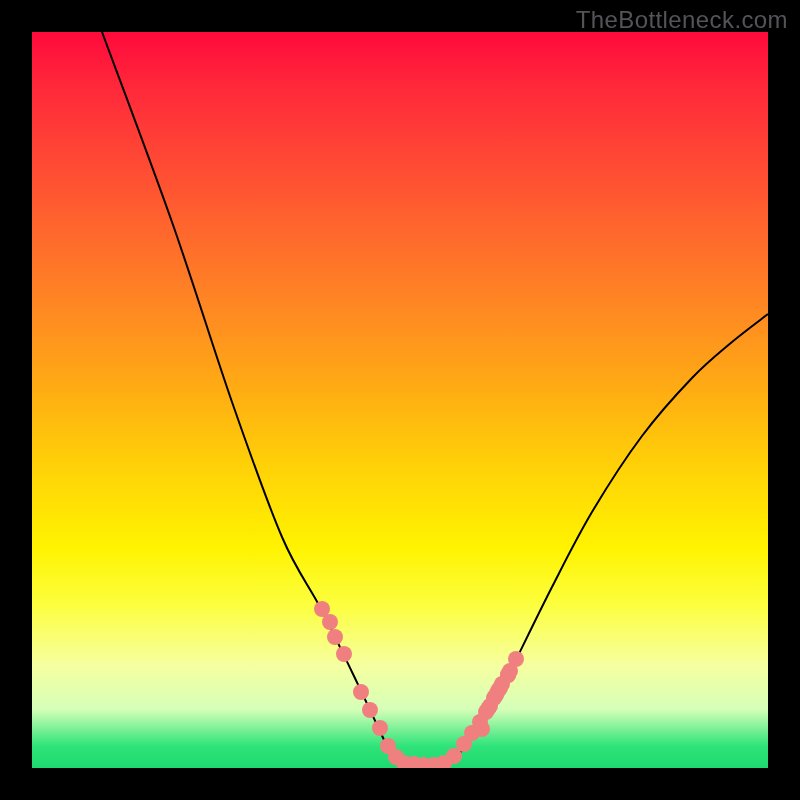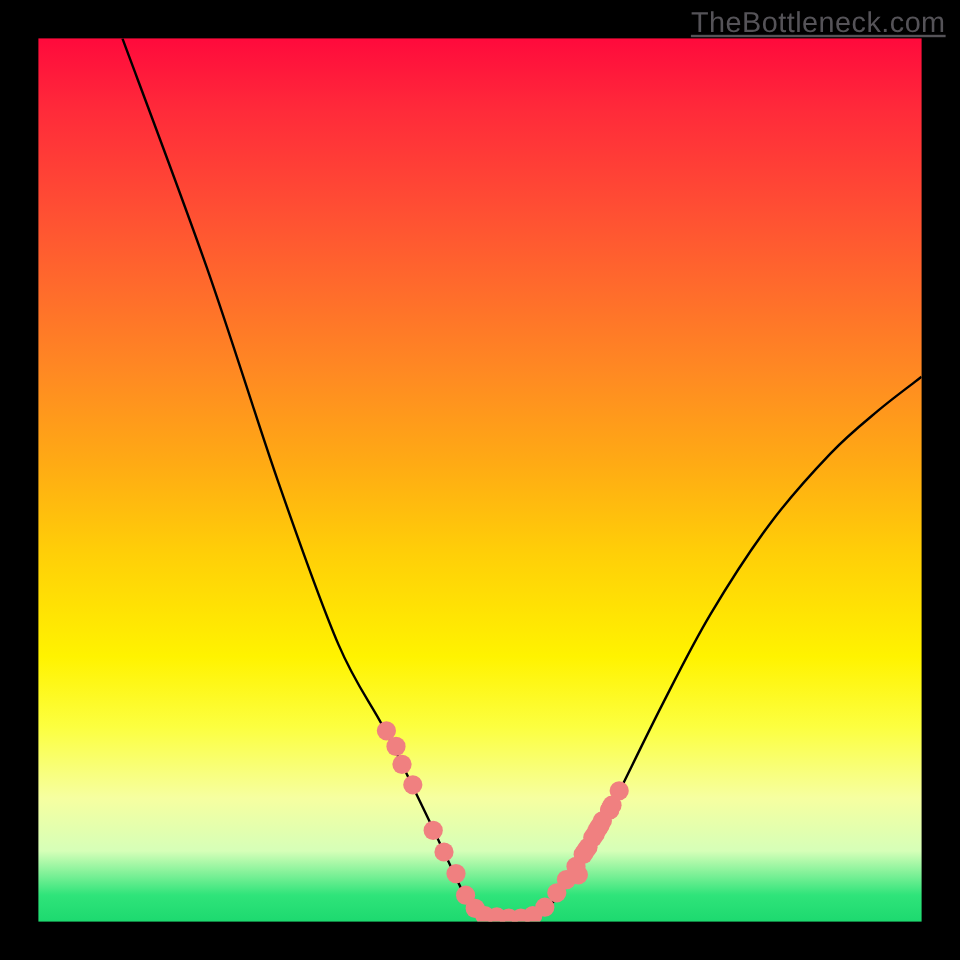--- a/index.html
+++ b/index.html
@@ -41,21 +41,20 @@
       #1dd96f 100%);
   }
   .attrib {
     position: absolute;
     top: 6px;
     right: 12px;
     color: #555358;
     font-size: 24px;
     font-weight: 500;
     letter-spacing: 0.4px;
-    text-decoration: underline;
   }
   svg.curve {
     position: absolute;
     top: 0;
     left: 0;
     width: 736px;
     height: 736px;
   }
 </style>
 </head>

